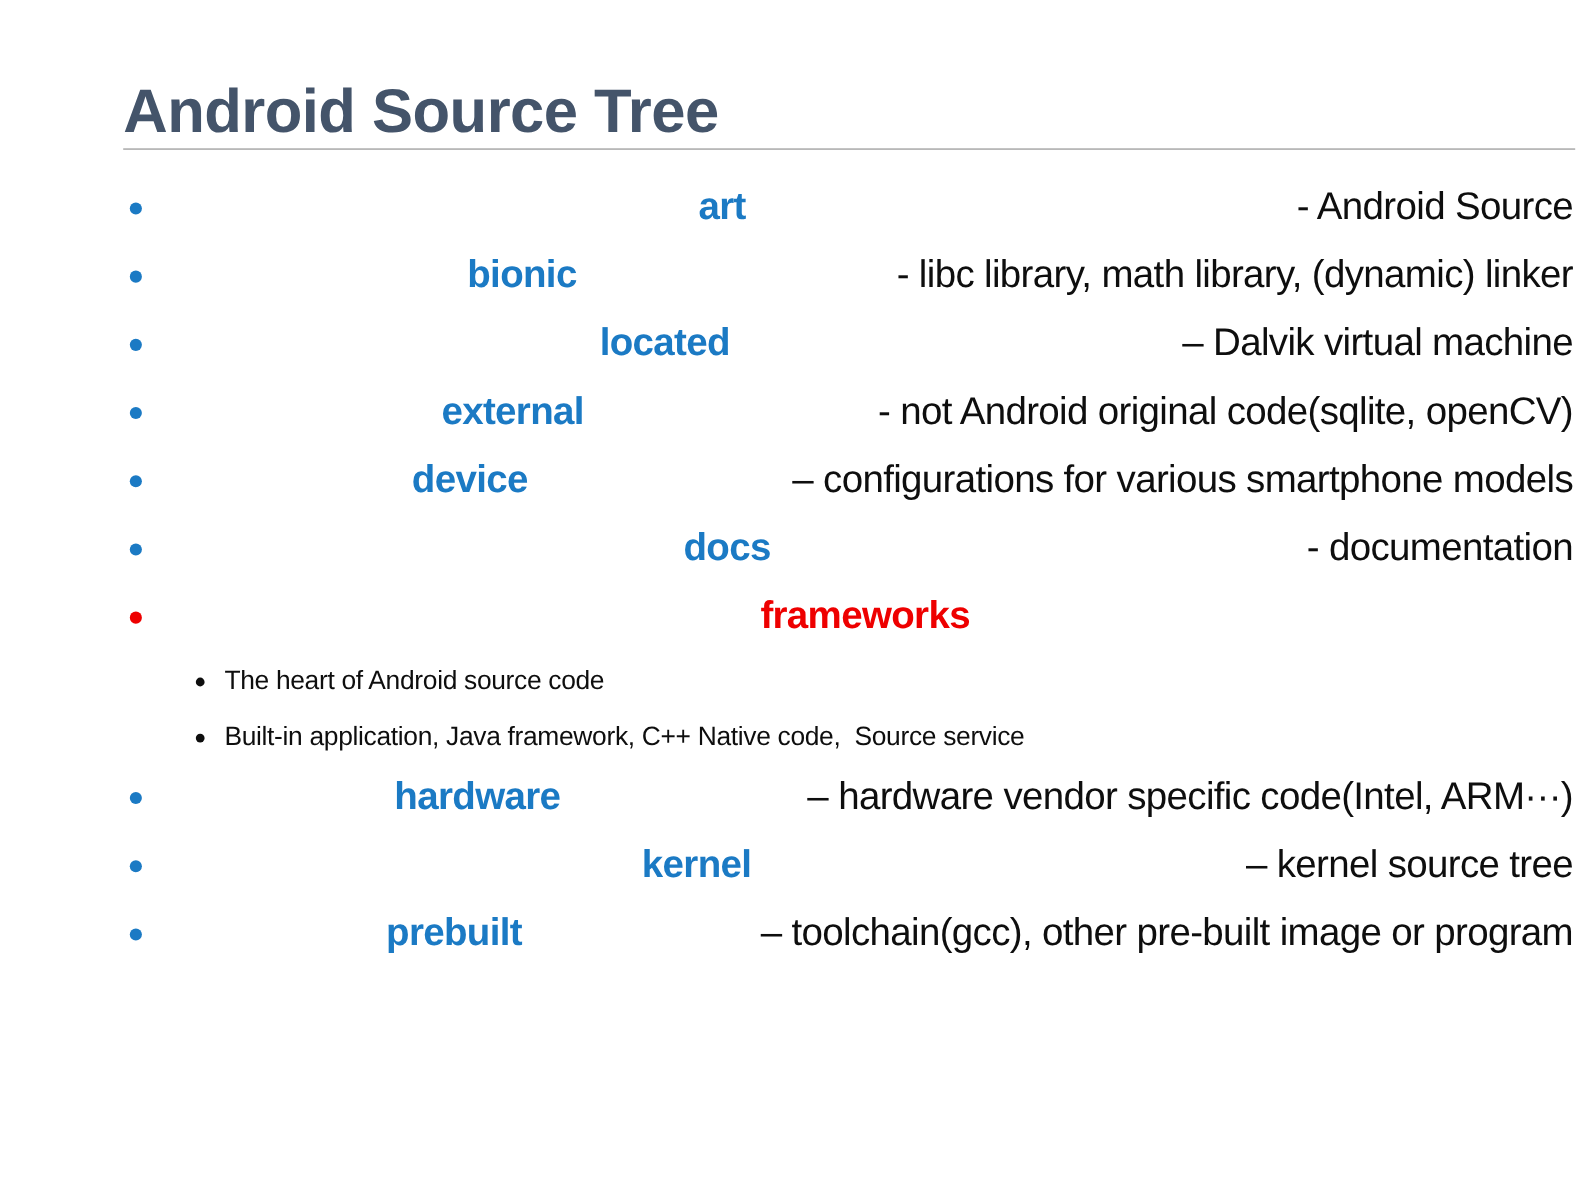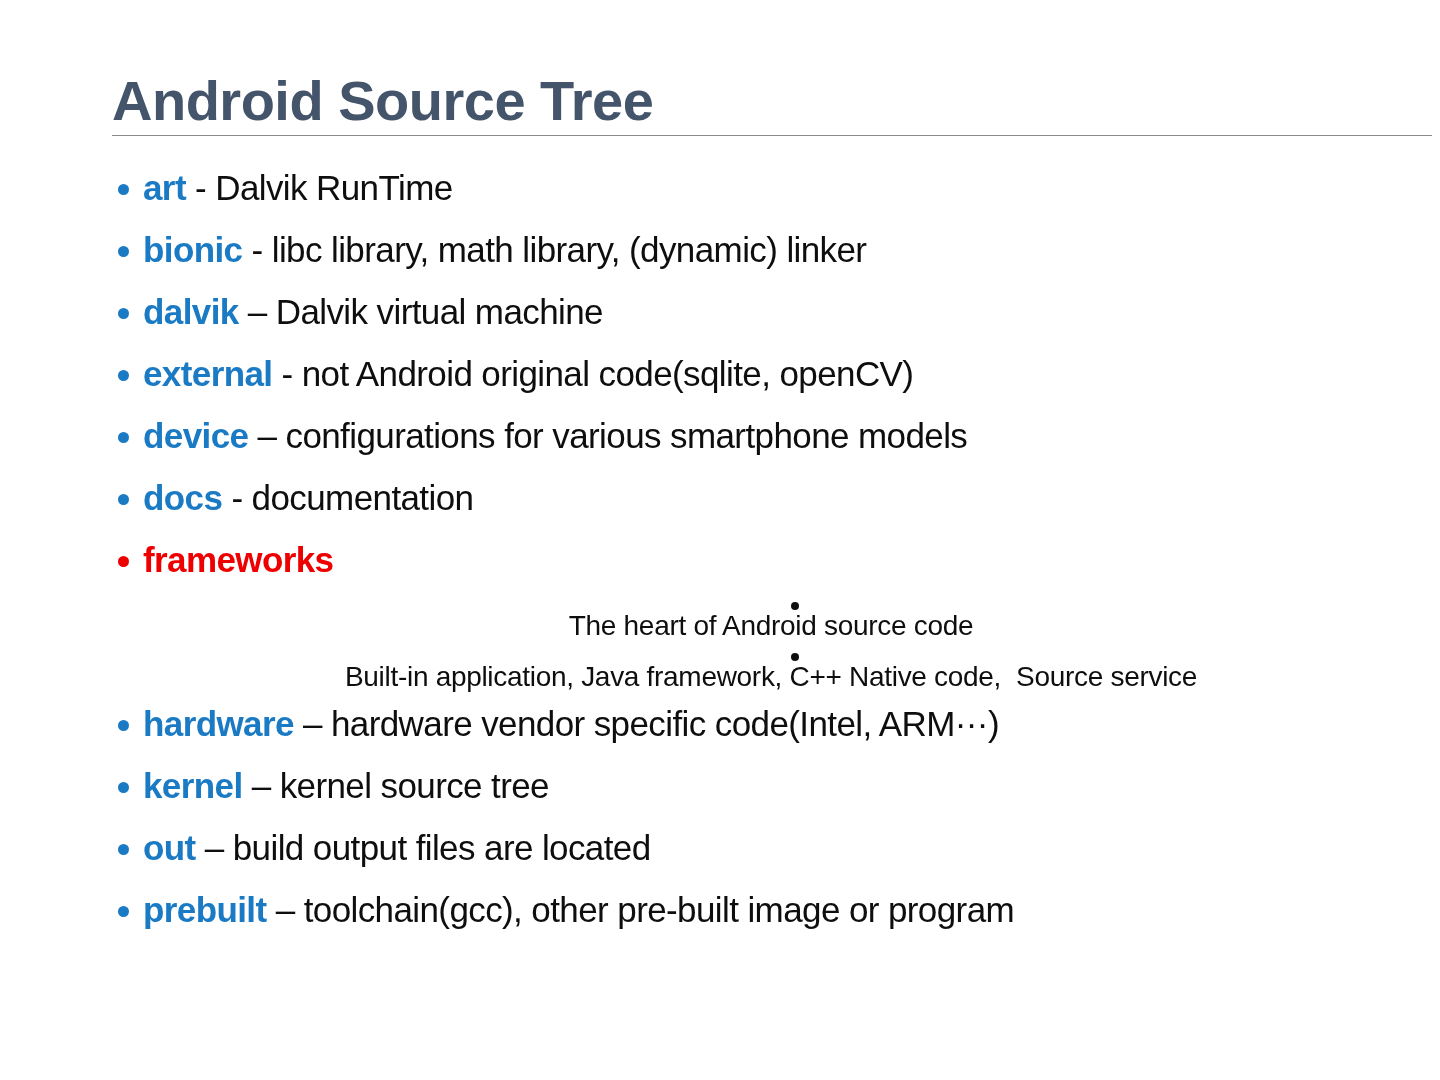--- a/index.html
+++ b/index.html
@@ -30,20 +30,21 @@
     left: 112px; top: 166px; right: 10px;
   }
   .bullet {
     display: flex;
     align-items: center;
     height: 44px;
     margin-bottom: 18px;
     font-size: 35px;
     letter-spacing: -0.6px;
     white-space: pre;
+    justify-content: space-between;
   }
   .bullet .dot {
     flex: 0 0 auto;
     width: 11px; height: 11px;
     border-radius: 50%;
     background: var(--keyword-blue, #1B7AC4);
     margin-left: 6px;
     margin-right: 14px;
     margin-top: 2px;
   }
@@ -53,25 +54,24 @@
   }
   .bullet.emphasis .kw { color: var(--emphasis-red, #EE0000); }
   .bullet.emphasis .dot { background: var(--emphasis-red, #EE0000); }
   .bullet .desc { color: var(--body-text, #0e0e0e); }
   .sub-bullets { margin-top: 9px; margin-bottom: 8px; }
   .sub-bullet {
     display: flex;
     align-items: center;
     height: 38px;
     margin-bottom: 13px;
-    font-size: 28px;
+    font-size: 24px;
     letter-spacing: -0.3px;
     color: var(--body-text, #0e0e0e);
     white-space: pre;
-    flex-direction: column;
   }
   .sub-bullet .dot {
     flex: 0 0 auto;
     width: 8px; height: 8px;
     border-radius: 50%;
     background: var(--body-text, #0e0e0e);
     margin-left: 66px;
     margin-right: 18px;
     margin-top: 2px;
   }
@@ -79,31 +79,31 @@
 </head>
 <body>
 
 <div class="slide-title">Android Source Tree</div>
 <div class="title-rule"></div>
 
 <div class="content">
 
   <div class="bullet">
     <span class="dot"></span>
-    <span class="kw">art</span><span class="desc"> - Dalvik RunTime</span>
+    <span class="kw">art</span><span class="desc"> - Android Source</span>
   </div>
 
   <div class="bullet">
     <span class="dot"></span>
     <span class="kw">bionic</span><span class="desc"> - libc library, math library, (dynamic) linker</span>
   </div>
 
   <div class="bullet">
     <span class="dot"></span>
-    <span class="kw">dalvik</span><span class="desc"> – Dalvik virtual machine</span>
+    <span class="kw">located</span><span class="desc"> – Dalvik virtual machine</span>
   </div>
 
   <div class="bullet">
     <span class="dot"></span>
     <span class="kw">external</span><span class="desc"> - not Android original code(sqlite, openCV)</span>
   </div>
 
   <div class="bullet">
     <span class="dot"></span>
     <span class="kw">device</span><span class="desc"> – configurations for various smartphone models</span>
@@ -133,23 +133,19 @@
   <div class="bullet">
     <span class="dot"></span>
     <span class="kw">hardware</span><span class="desc"> – hardware vendor specific code(Intel, ARM···)</span>
   </div>
 
   <div class="bullet">
     <span class="dot"></span>
     <span class="kw">kernel</span><span class="desc"> – kernel source tree</span>
   </div>
 
-  <div class="bullet">
-    <span class="dot"></span>
-    <span class="kw">out</span><span class="desc"> – build output files are located</span>
-  </div>
 
   <div class="bullet">
     <span class="dot"></span>
     <span class="kw">prebuilt</span><span class="desc"> – toolchain(gcc), other pre-built image or program</span>
   </div>
 
 </div>
 
 </body></html>

